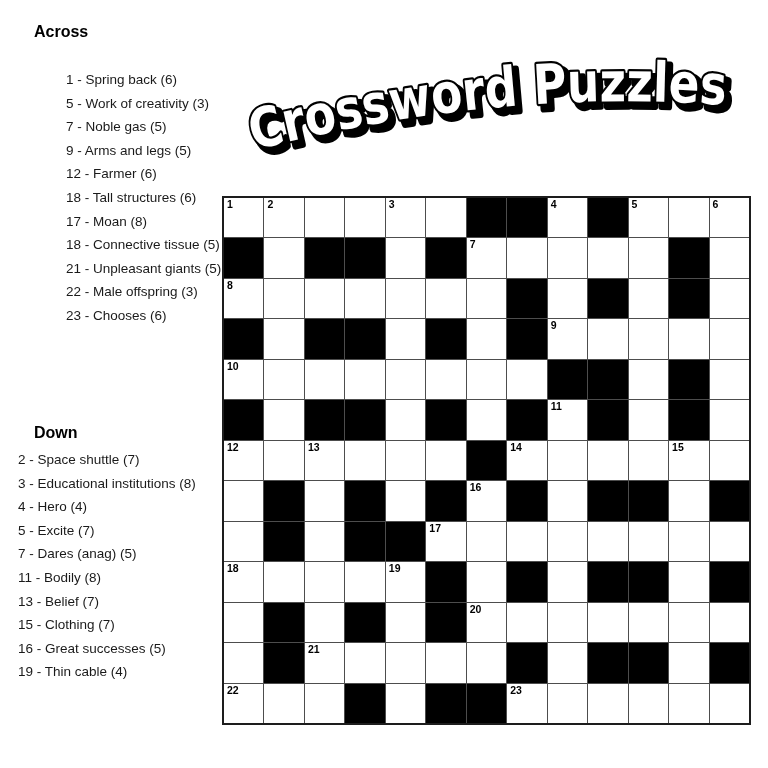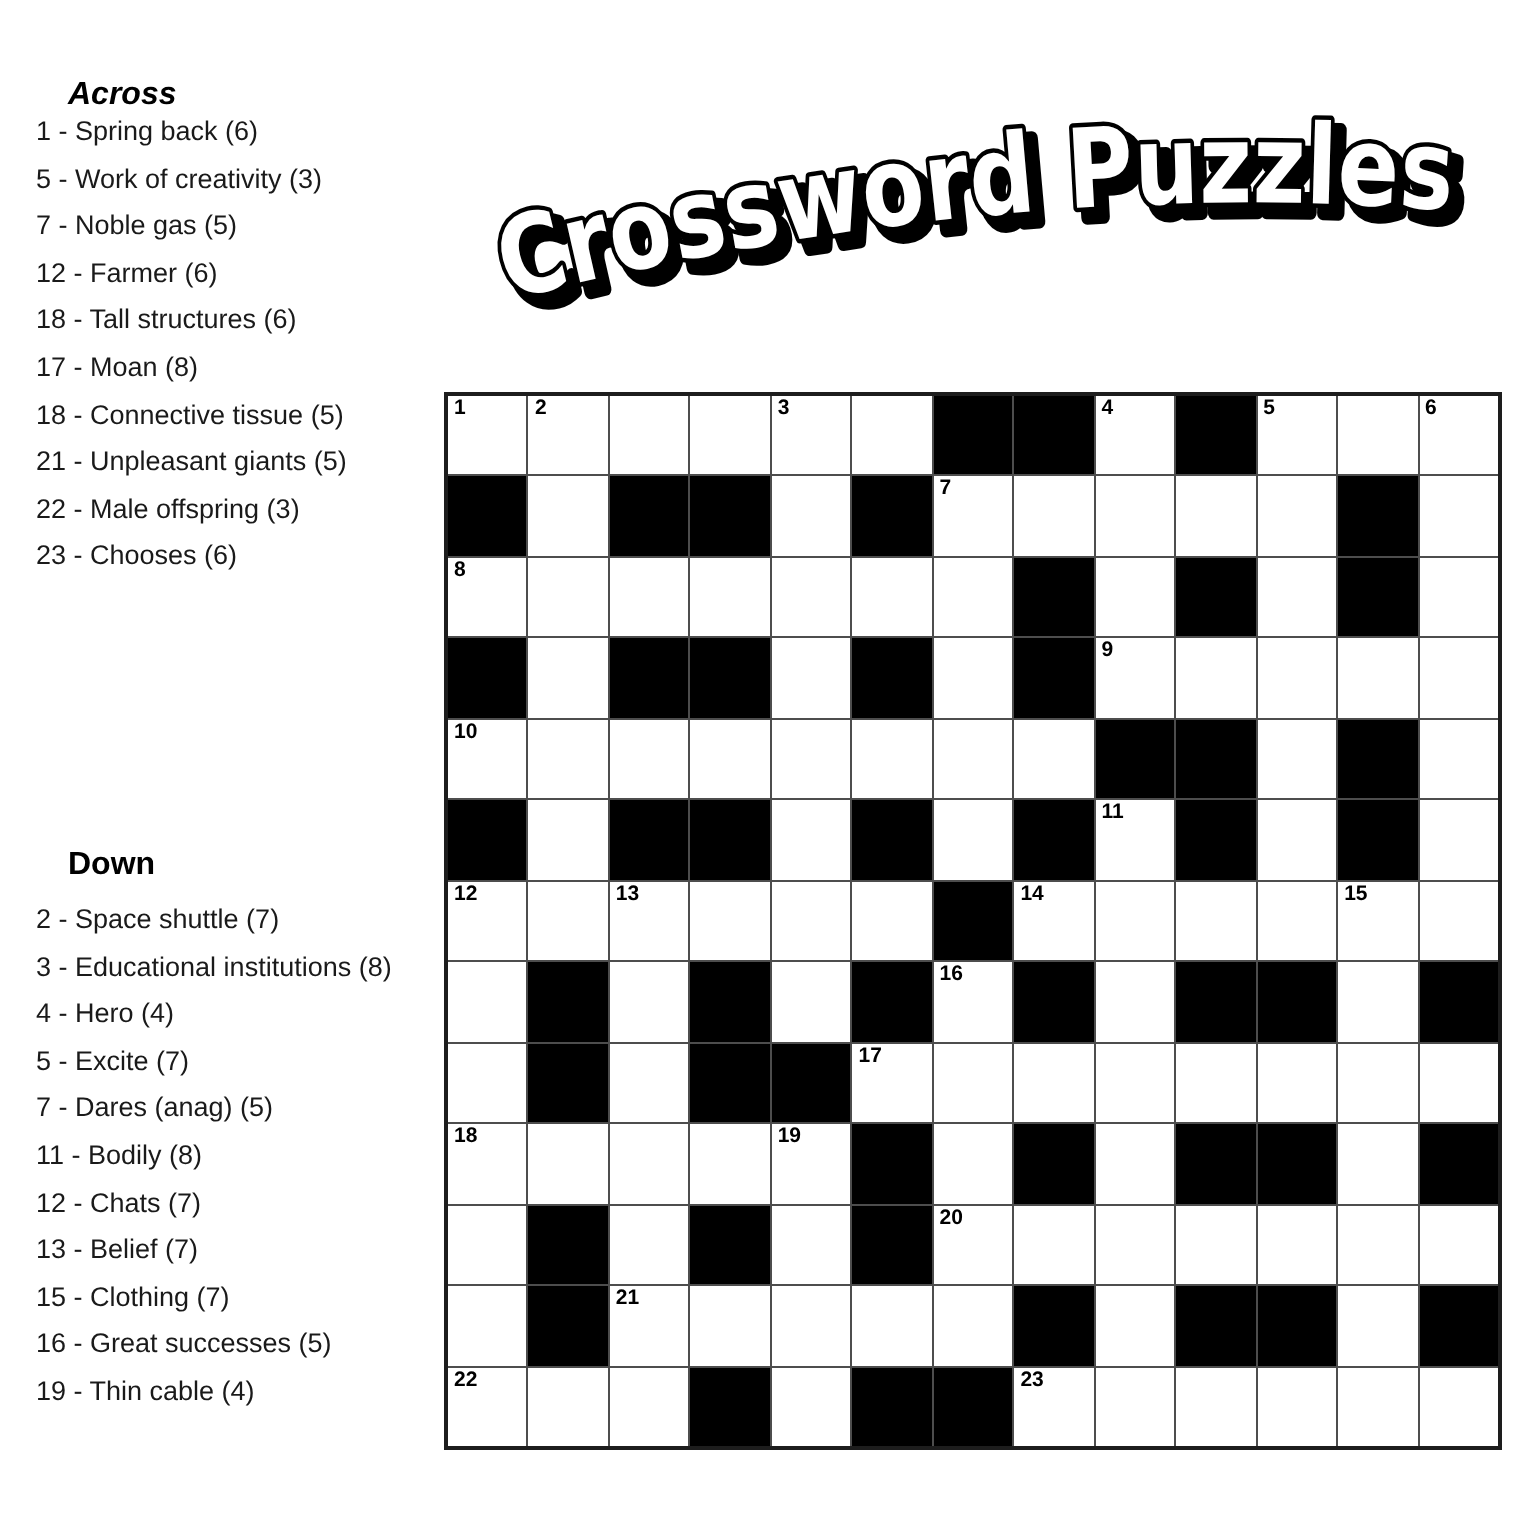--- a/index.html
+++ b/index.html
@@ -13,30 +13,30 @@
   }
 
   
   .clue-heading {
     position: absolute;
     left: 34px;
     font-size: 16px;
     font-weight: bold;
     color: #000;
   }
-  #across-heading { top: 39px; font-style: italic; }
+  #across-heading { top: 23px; }
   #down-heading   { top: 424px; }
 
   .clue-list {
     position: absolute;
     left: 18px;
     font-size: 13.5px;
     color: #1a1a1a;
   }
-  #across-clues { top: 54px; }
+  #across-clues { top: 68px; margin-left: 48px; }
   #down-clues   { top: 448px; }
   .clue {
     height: 23.6px;
     line-height: 23.6px;
     white-space: nowrap;
   }
 
   
   #title-wrap {
     position: absolute;
@@ -94,38 +94,38 @@
   }
 </style>
 </head>
 <body>
 
 <div id="across-heading" class="clue-heading">Across</div>
 <div id="across-clues" class="clue-list">
     <div class="clue">1 - Spring back (6)</div>
     <div class="clue">5 - Work of creativity (3)</div>
     <div class="clue">7 - Noble gas (5)</div>
+    <div class="clue">9 - Arms and legs (5)</div>
     <div class="clue">12 - Farmer (6)</div>
     <div class="clue">18 - Tall structures (6)</div>
     <div class="clue">17 - Moan (8)</div>
     <div class="clue">18 - Connective tissue (5)</div>
     <div class="clue">21 - Unpleasant giants (5)</div>
     <div class="clue">22 - Male offspring (3)</div>
     <div class="clue">23 - Chooses (6)</div>
   </div>
 
 <div id="down-heading" class="clue-heading">Down</div>
 <div id="down-clues" class="clue-list">
     <div class="clue">2 - Space shuttle (7)</div>
     <div class="clue">3 - Educational institutions (8)</div>
     <div class="clue">4 - Hero (4)</div>
     <div class="clue">5 - Excite (7)</div>
     <div class="clue">7 - Dares (anag) (5)</div>
     <div class="clue">11 - Bodily (8)</div>
-    <div class="clue">12 - Chats (7)</div>
     <div class="clue">13 - Belief (7)</div>
     <div class="clue">15 - Clothing (7)</div>
     <div class="clue">16 - Great successes (5)</div>
     <div class="clue">19 - Thin cable (4)</div>
   </div>
 
 <div id="title-wrap">
   <svg viewBox="0 0 498 112" xmlns="http://www.w3.org/2000/svg">
     <defs>
       <path id="title-arc" d="M 8 94 Q 258 30 490 50" fill="none"></path>

